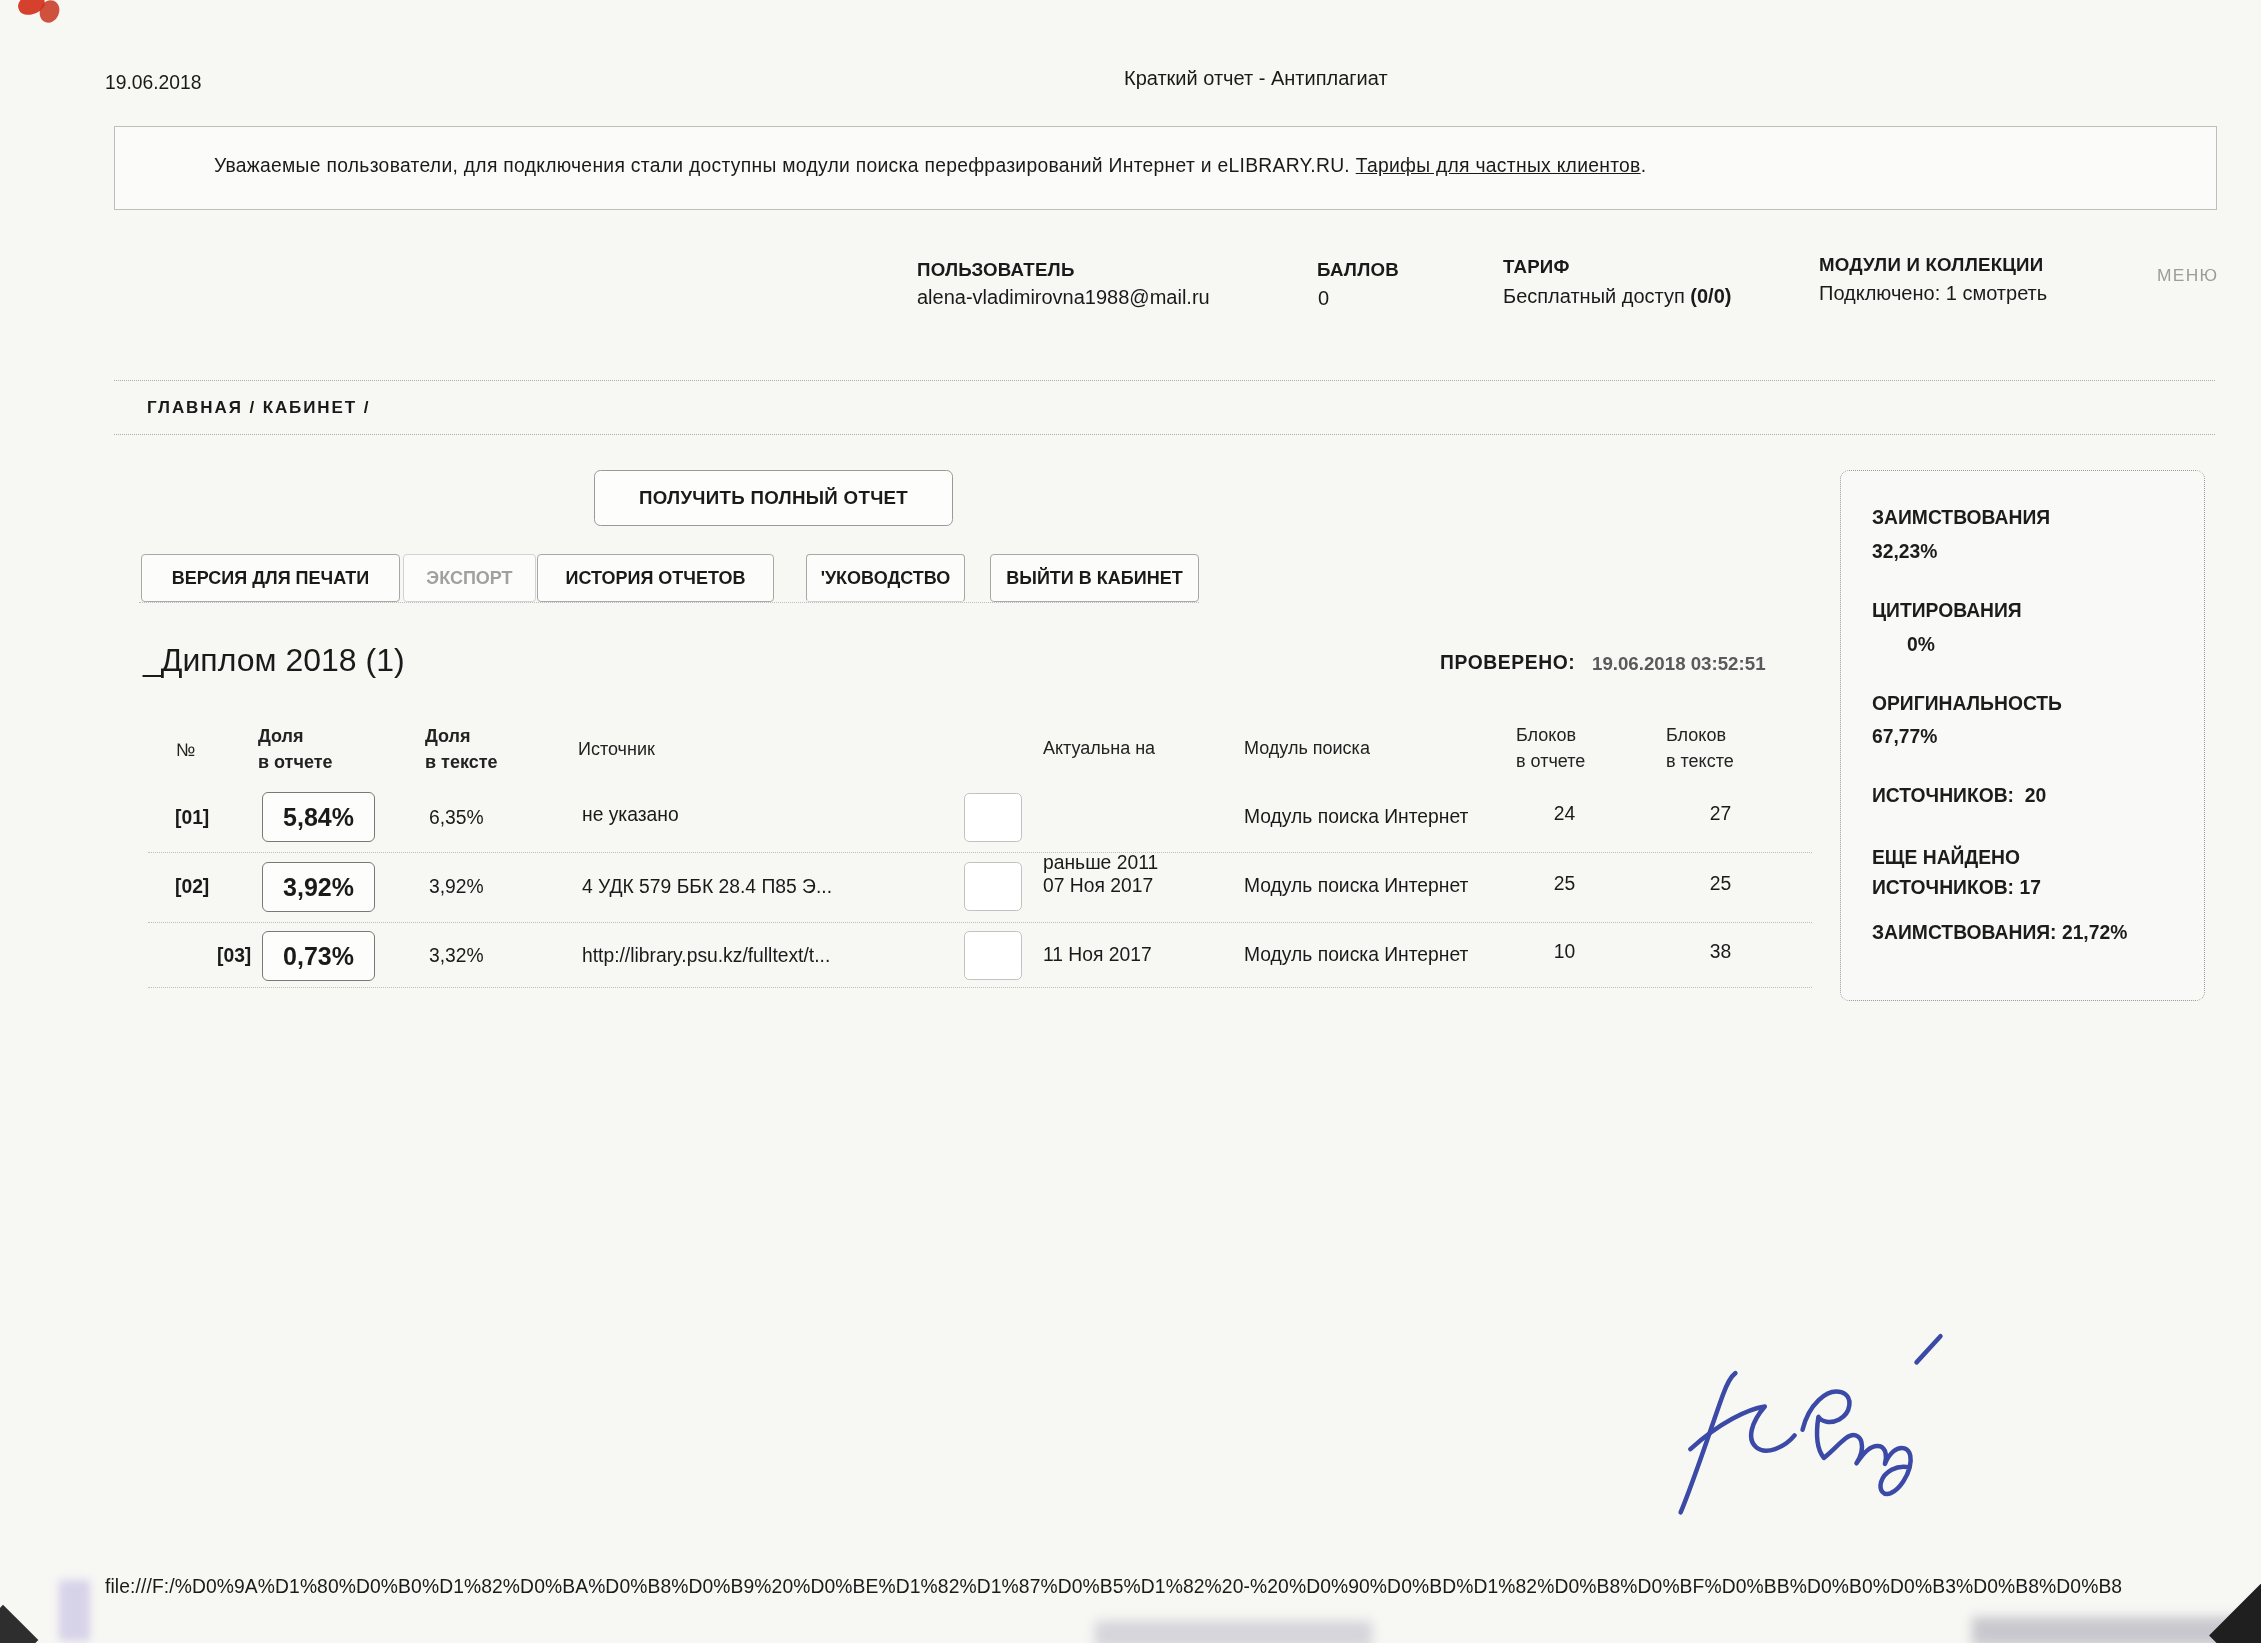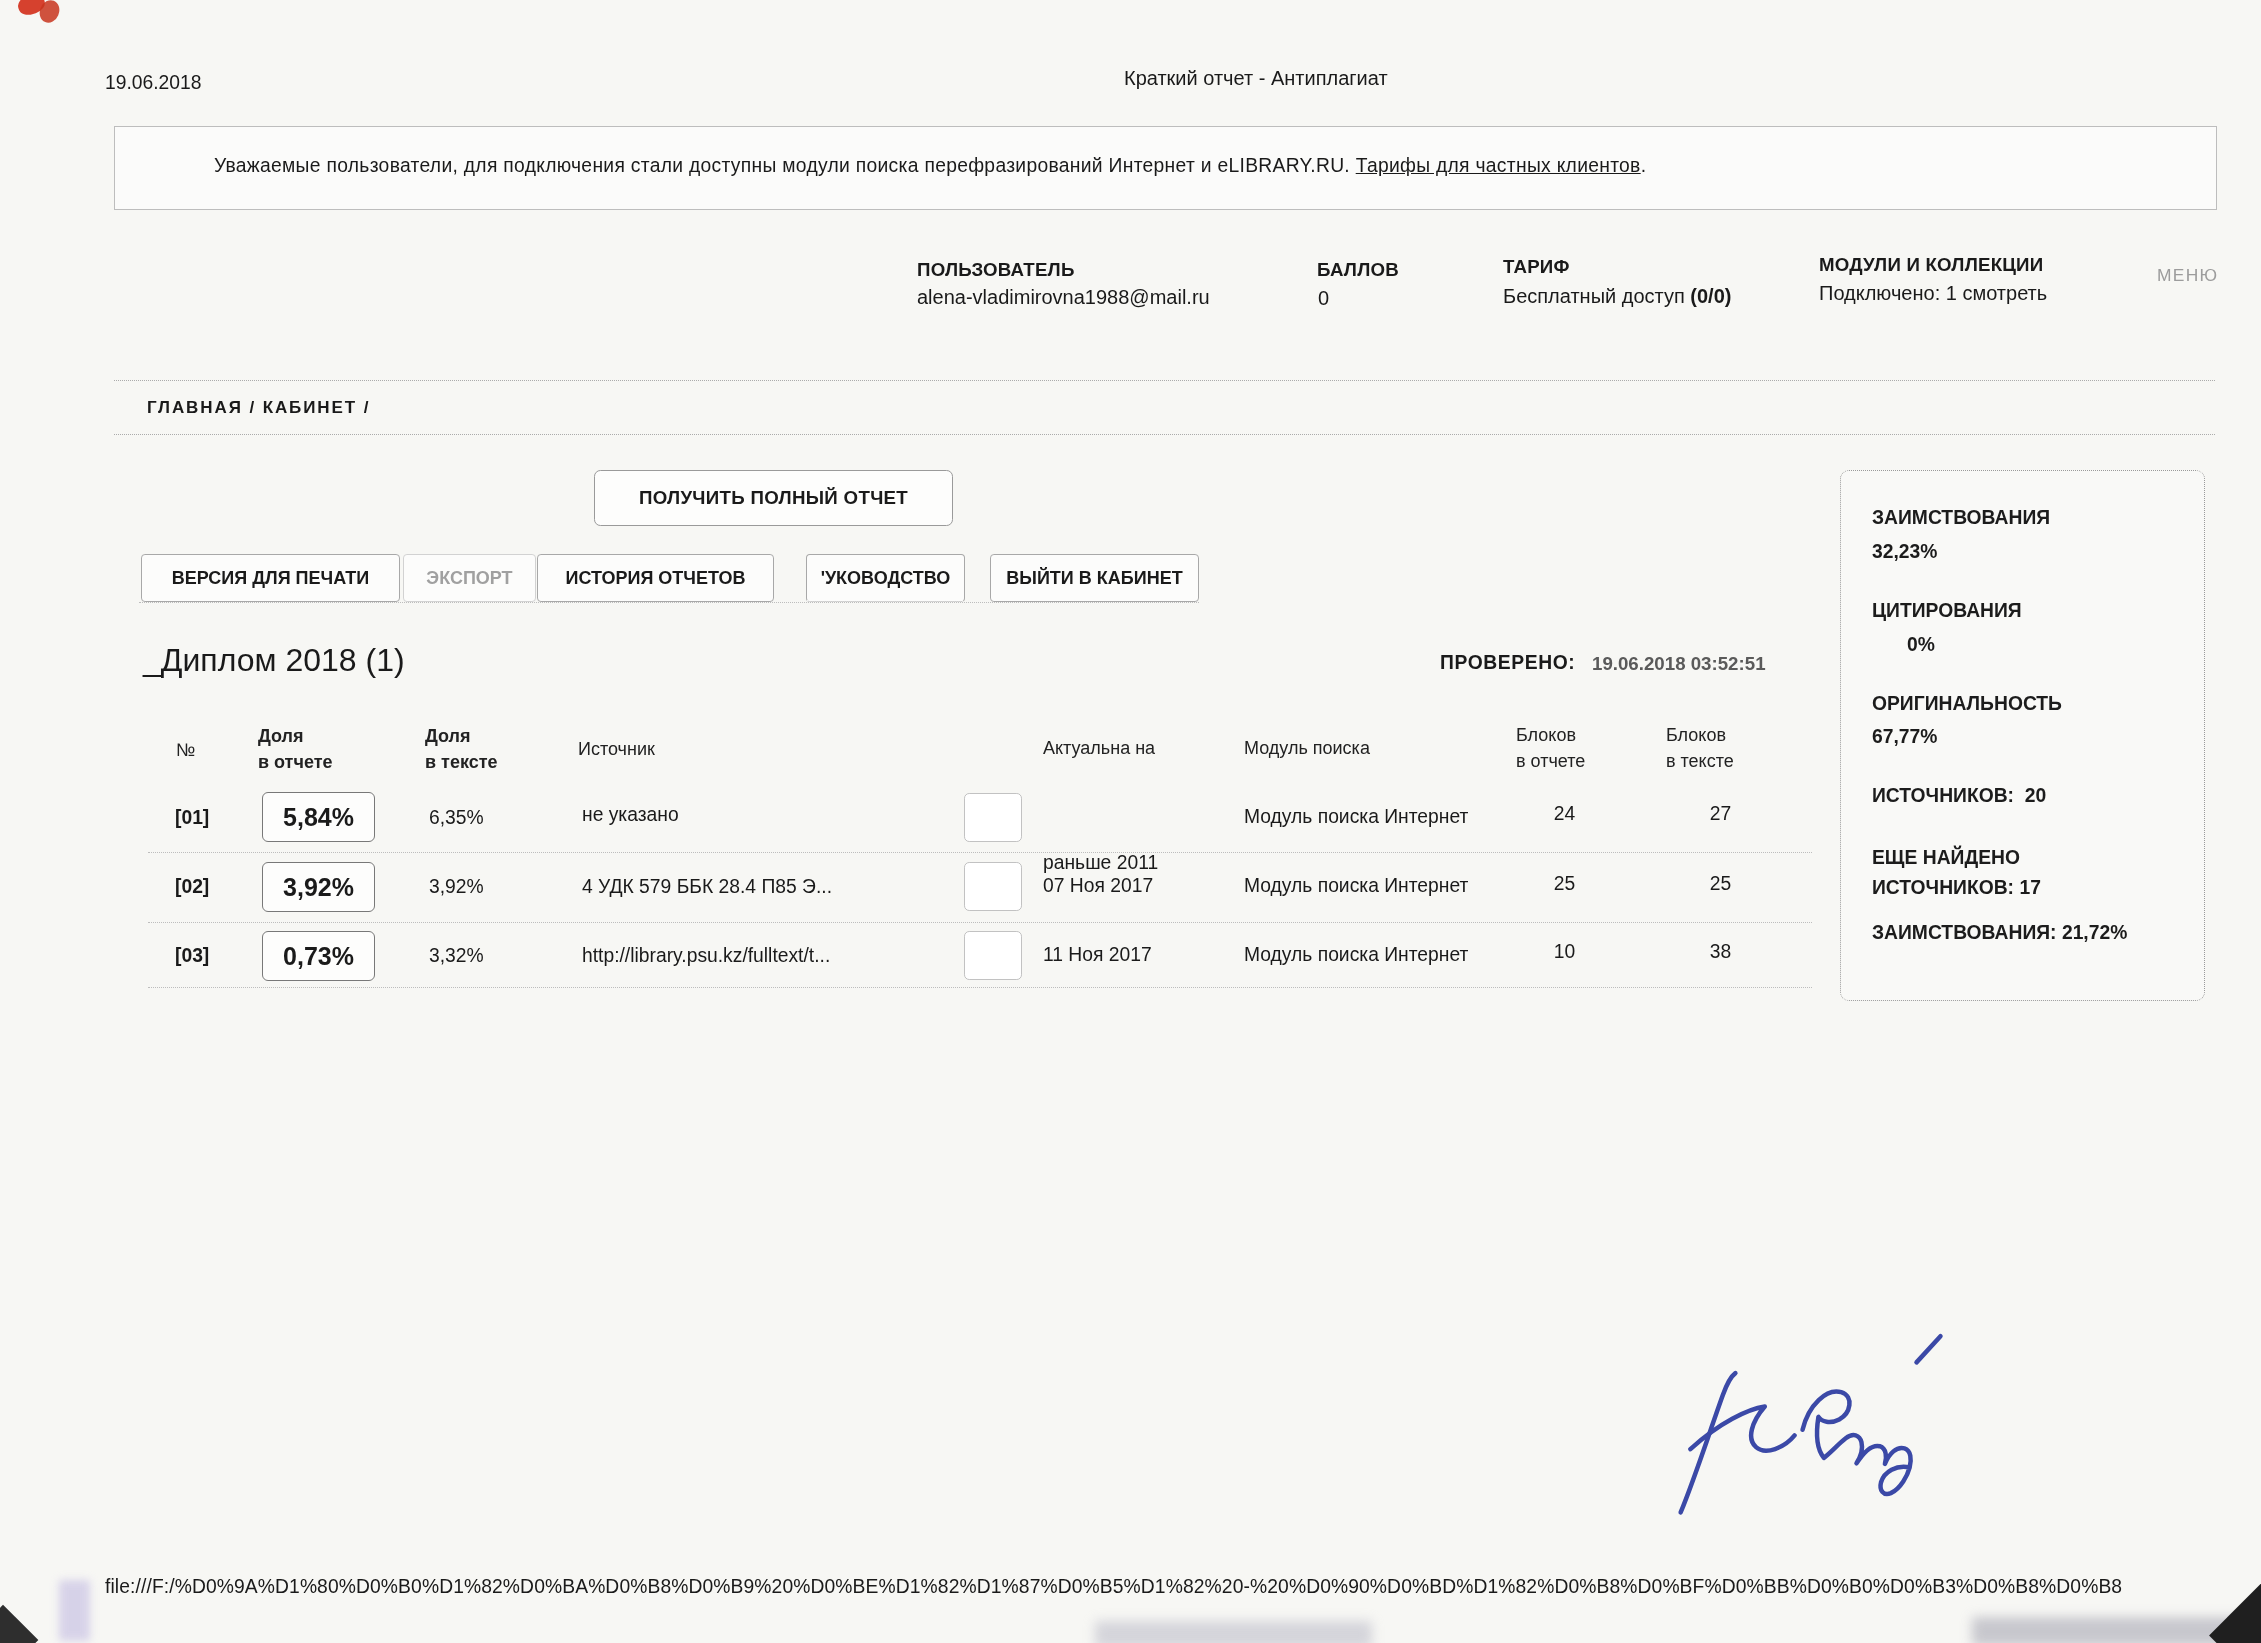--- a/index.html
+++ b/index.html
@@ -199,21 +199,21 @@
   <div class="abs pct-box" style="top:862px;">3,92%</div>
   <div class="abs cell c-share" style="top:876px;">3,92%</div>
   <div class="abs cell c-source" style="top:876px;">4 УДК 579 ББК 28.4 П85 Э...</div>
   <div class="abs checkbox" style="top:862px;"></div>
   <div class="abs cell c-actual" style="top:875px;">07 Ноя 2017</div>
   <div class="abs cell c-module" style="top:875px;">Модуль поиска Интернет</div>
   <div class="abs cell c-b1" style="top:873px;">25</div>
   <div class="abs cell c-b2" style="top:873px;">25</div>
   <div class="abs dotline-light rowdiv" style="top:922px;"></div>
 
-  <div class="abs cell row-num" style="top:945px;">[03]</div>
+  <div class="abs cell row-num" style="top:945px;margin-left:42px;">[03]</div>
   <div class="abs pct-box" style="top:931px;">0,73%</div>
   <div class="abs cell c-share" style="top:945px;">3,32%</div>
   <div class="abs cell c-source" style="top:945px;">http://library.psu.kz/fulltext/t...</div>
   <div class="abs checkbox" style="top:931px;"></div>
   <div class="abs cell c-actual" style="top:944px;">11 Ноя 2017</div>
   <div class="abs cell c-module" style="top:944px;">Модуль поиска Интернет</div>
   <div class="abs cell c-b1" style="top:941px;">10</div>
   <div class="abs cell c-b2" style="top:941px;">38</div>
   <div class="abs dotline-light rowdiv" style="top:987px;"></div>
 

